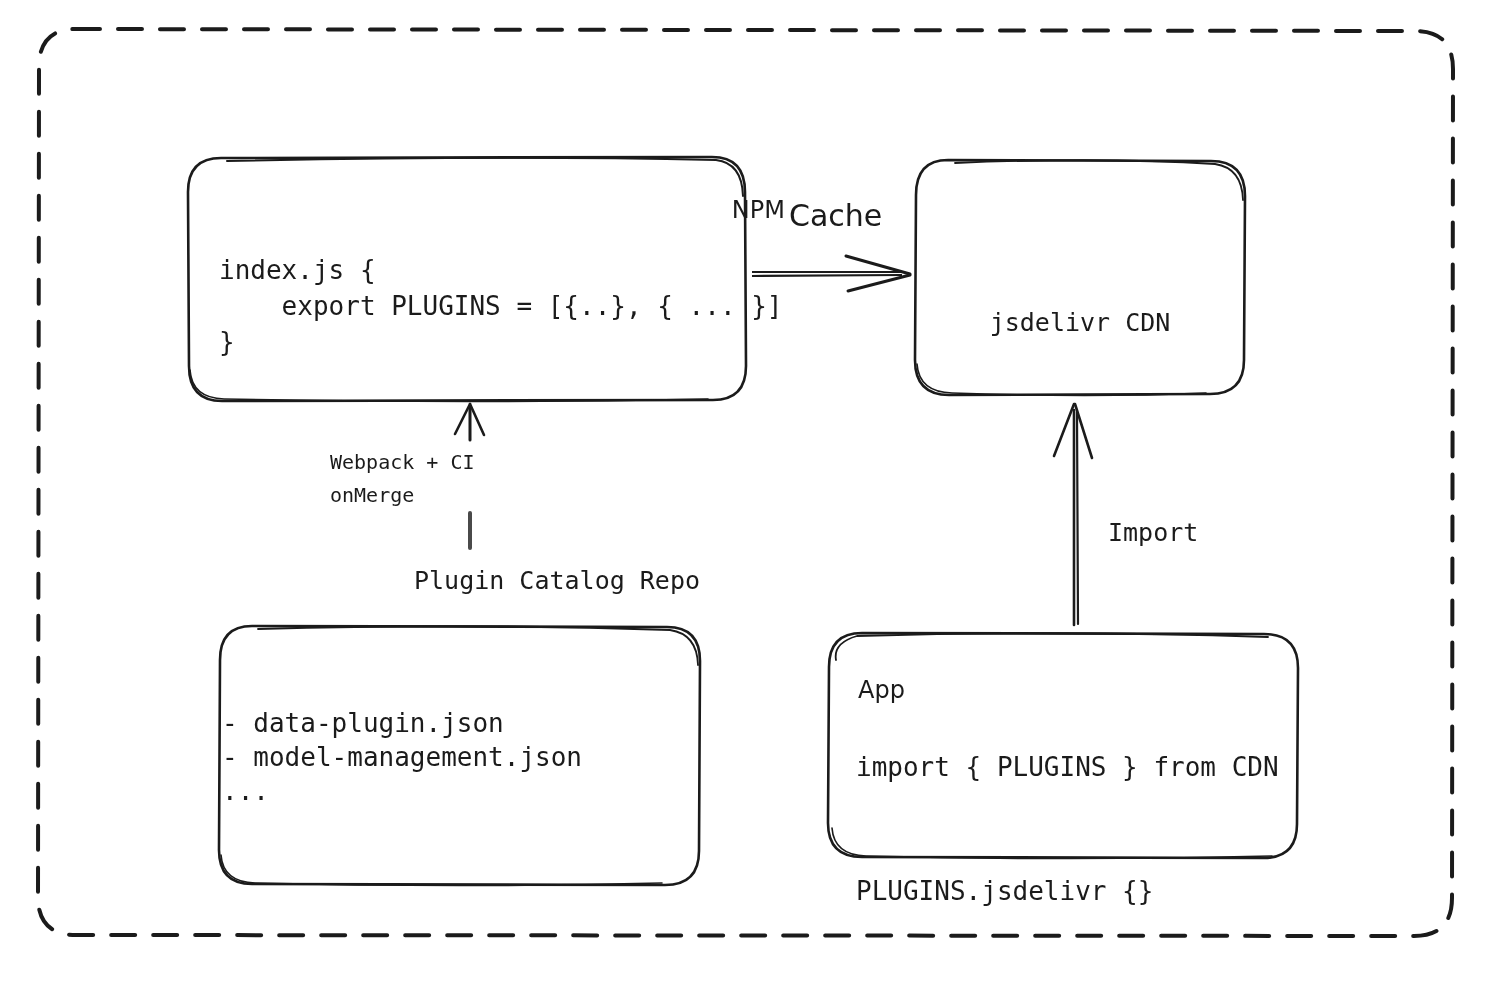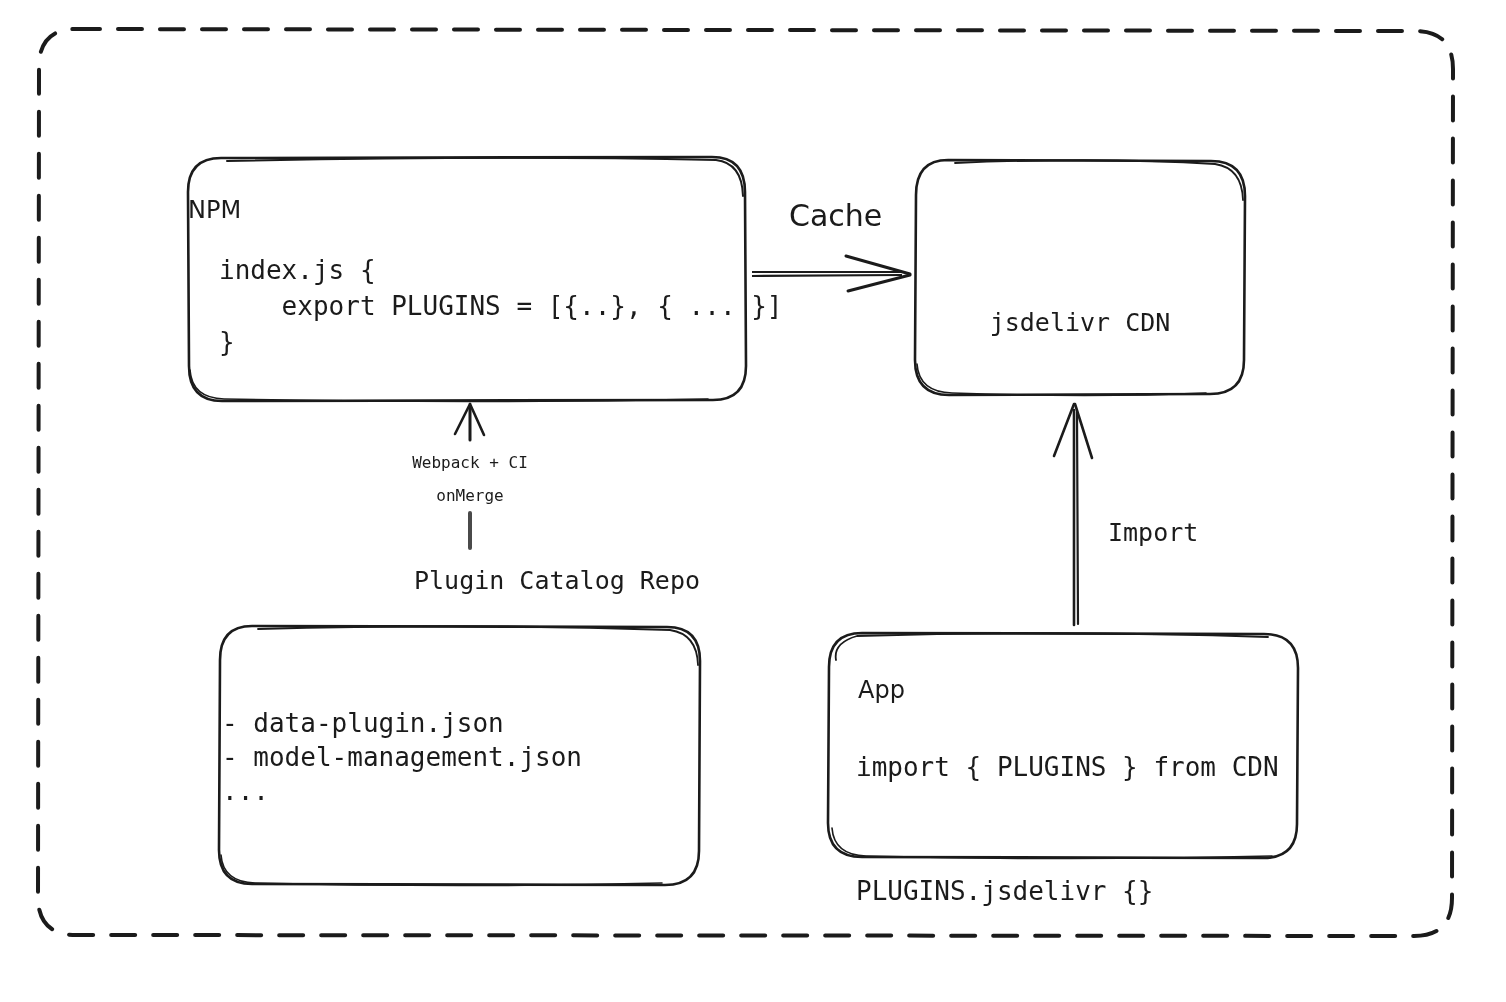--- a/index.html
+++ b/index.html
@@ -46,22 +46,23 @@
     top: 80px;
     font-size: 25px;
     letter-spacing: 1.2px;
   }
 
   
   #npm-title {
     left: 188px;
     top: 196px;
     width: 557px;
-    text-align: left;
+    text-align: right;
     font-size: 24px;
+    padding-left: 40px;
   }
   #npm-code {
     left: 219px;
     top: 252px;
     font-size: 26px;
     line-height: 36px;
   }
 
   
   #cdn-title {
@@ -78,22 +79,21 @@
     left: 789px;
     top: 198px;
     font-size: 30px;
   }
 
   
   #webpack-label {
     left: 330px;
     top: 446px;
     width: 280px;
-    text-align: center;
-    font-size: 16px;
+    font-size: 20px;
     line-height: 33px;
   }
 
   
   #repo-caption {
     left: 218px;
     top: 566px;
     width: 482px;
     text-align: right;
     font-size: 25px;

